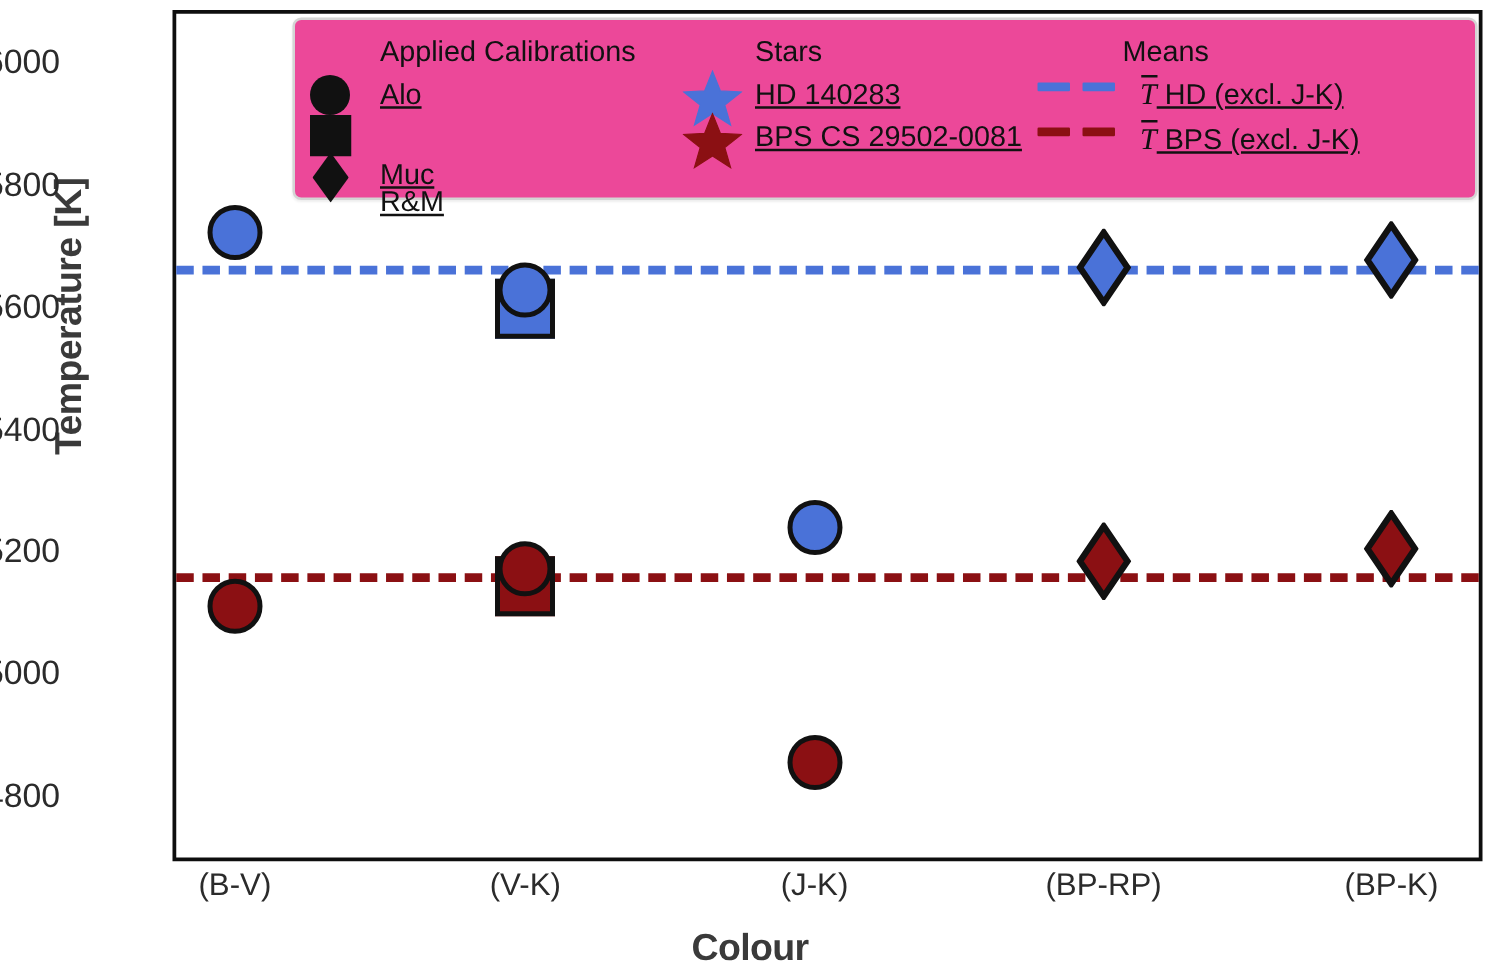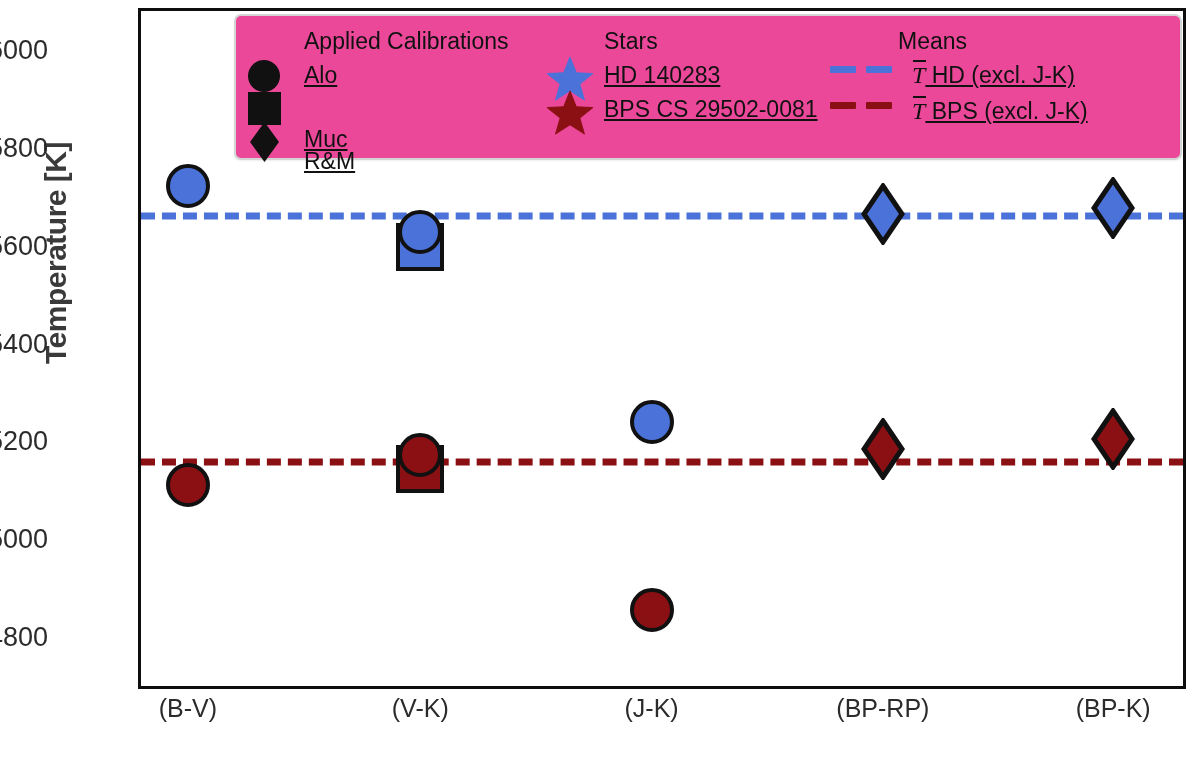--- a/index.html
+++ b/index.html
@@ -133,20 +133,21 @@
     border-radius:1px;
   }
 </style>
 </head>
 <body>
 
 <div id="root">
 
   <div class="ylabel">Temperature [K]</div>
 
+  <div class="xlabel">Colour</div>
 
   <div class="plot-frame">
     <div id="plot-inner" style="position:absolute;left:0;top:0;right:0;bottom:0;">
         <div class="meanline" style="top: 205.435px; border-top-color: rgb(74, 114, 216);"></div>
         <div class="meanline" style="top: 451.467px; border-top-color: rgb(139, 16, 19);"></div>
         <div class="marker m-square" style="width: 48px; height: 48px; left: 279.256px; top: 235.761px; background: rgb(74, 114, 216);"></div>
         <div class="marker m-square" style="width: 48px; height: 48px; left: 279.256px; top: 458.315px; background: rgb(139, 16, 19);"></div>
         <div class="m-diamond-wrap" style="left: 741.904px; top: 202.989px;">
           <svg width="44" height="62" viewBox="0 0 44 62">
             <polygon points="22,3 41,31 22,59 3,31" fill="#4a72d8" stroke="#111" stroke-width="5" stroke-linejoin="miter"></polygon>

